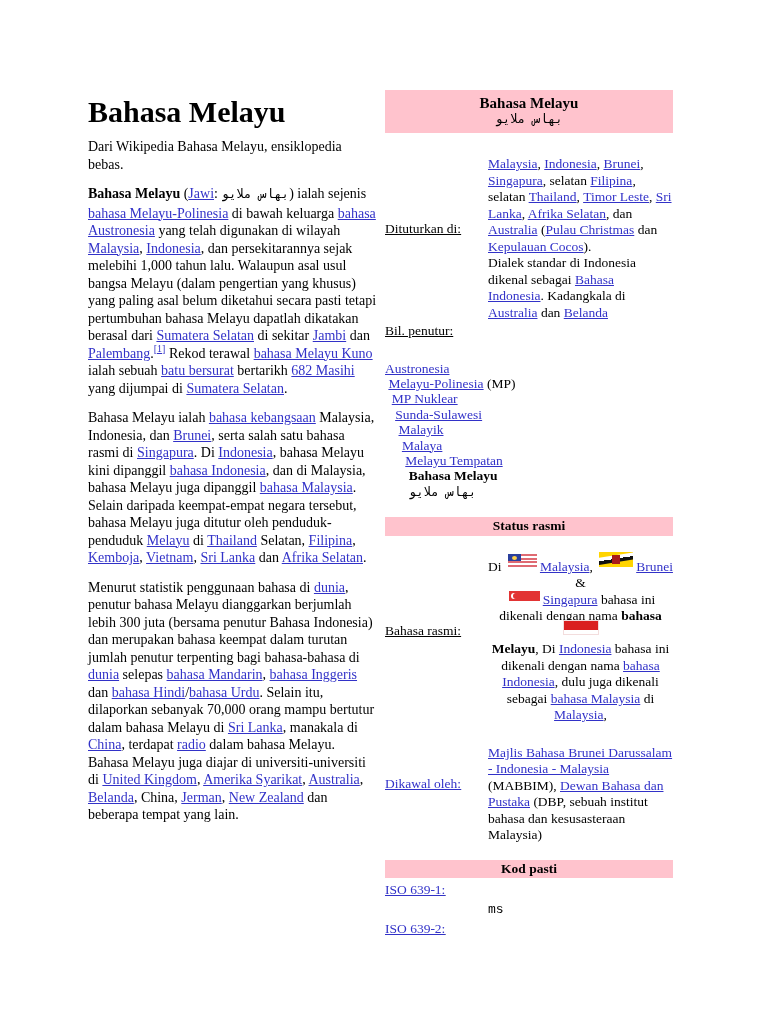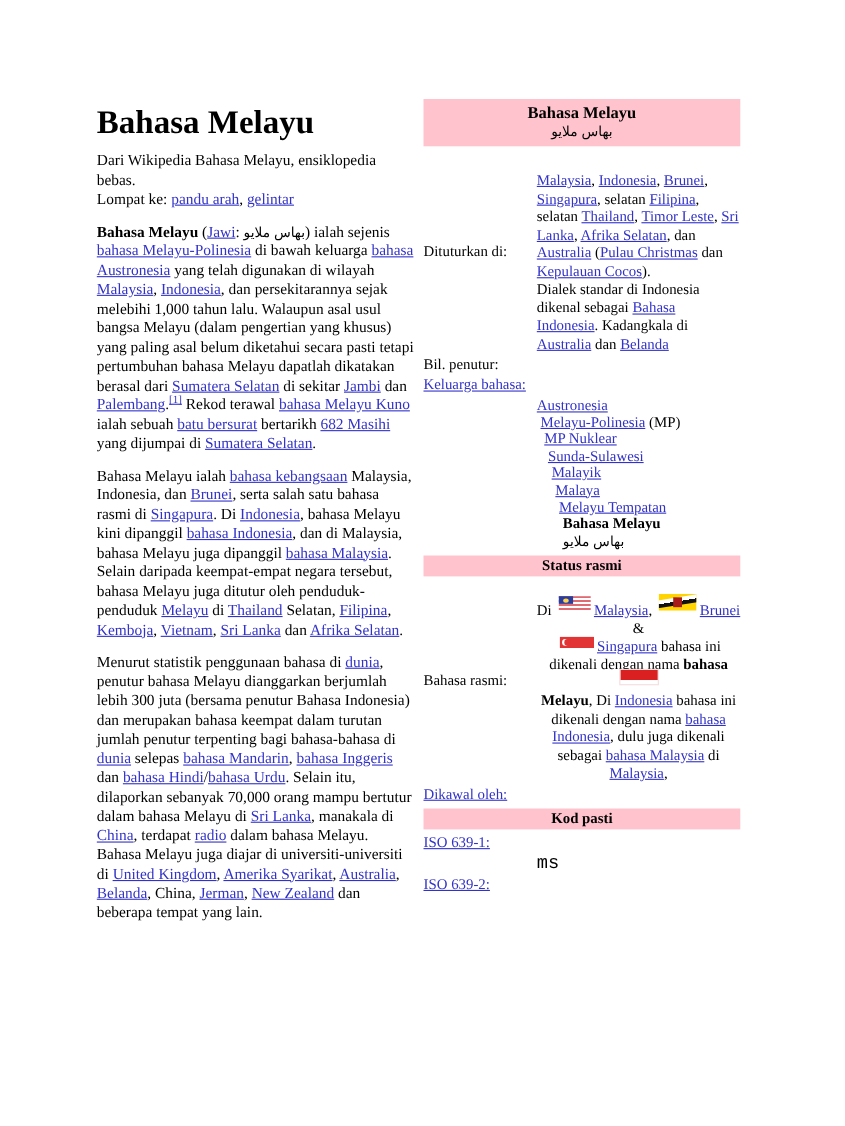--- a/index.html
+++ b/index.html
@@ -10,35 +10,35 @@
   .main-col{position:absolute;left:88px;top:96px;width:289px;font-size:14px;line-height:17.5px;}
   .title{font-size:30px;line-height:32px;font-weight:bold;margin:0 0 10px 0;}
   .sub{margin:0;}
   .jumpline{margin:0;}
   .body-par{margin:12px 0 0 0;}
 
   
   .lnk{color:var(--link,#3232c8);text-decoration:underline;cursor:pointer;}
   .b{font-weight:bold;}
   .i{}
-  .m{font-family:"Liberation Mono",monospace;font-size:17px;}
+  .m{font-family:"Liberation Mono",monospace;font-size:13px;}
   .sup{vertical-align:super;font-size:10px;line-height:0;}
-  .ar{font-family:Liberation Sans, sans-serif;font-size:12.5px;}
+  .ar{font-family:Liberation Mono, monospace;font-size:12.5px;}
 
   
   .infobox{position:absolute;left:385px;top:90px;width:288px;font-size:13.5px;line-height:16.5px;}
   .ib-header{background:var(--pink,#ffc3cd);text-align:center;padding:4px 2px 5px;}
   .ib-title{font-weight:bold;font-size:15px;line-height:18px;}
   .ib-jawi{font-size:12.5px;line-height:16px;}
   .ib-section{background:var(--pink,#ffc3cd);text-align:center;font-weight:bold;
-              padding:1px 0;margin:5px 0 4px;}
+              padding:1px 0;margin:16px 0 4px;}
   .ib-rows{padding-top:3px;}
   .ib-row{display:flex;margin:1px 0 2px;}
   .ib-row.vc{align-items:center;}
-  .ib-label{width:103px;flex:none;}
+  .ib-label{width:103px;flex:none;text-decoration:underline;}
   .ib-value{flex:1;min-width:0;margin-top:19px;}
   .ib-value.center{text-align:center;}
   .tree{line-height:15.4px;}
 
   
   .flag{display:inline-block;position:relative;vertical-align:middle;margin:0 3px;}
   .flag-my{width:29px;height:13px;transform:translateY(-7px);
            background:repeating-linear-gradient(#df6a72 0 2px,#fff 2px 3.5px);}
   .flag-my::before{content:"";position:absolute;left:0;top:0;width:13px;height:7px;background:#2a3f9d;}
   .flag-my::after{content:"";position:absolute;left:4px;top:1.5px;width:5px;height:4px;
@@ -57,21 +57,20 @@
            border:1px solid #f3dddd;transform:translateY(-6px);}
 </style>
 </head>
 <body>
 
 <div class="page">
 
   <div class="main-col">
     <h1 class="title">Bahasa Melayu</h1>
     <div class="sub">Dari Wikipedia Bahasa Melayu, ensiklopedia bebas.</div>
-    <div class="jumpline"><span>Lompat ke: </span><a href="#" class="lnk">pandu arah</a><span>, </span><a href="#" class="lnk">gelintar</a></div>
     <p class="body-par"><span class="b">Bahasa Melayu</span><span> (</span><a href="#" class="lnk">Jawi</a><span>: </span><span class="ar">بهاس ملايو</span><span>) ialah sejenis </span><a href="#" class="lnk">bahasa Melayu-Polinesia</a><span> di bawah keluarga </span><a href="#" class="lnk">bahasa Austronesia</a><span> yang telah digunakan di wilayah </span><a href="#" class="lnk">Malaysia</a><span>, </span><a href="#" class="lnk">Indonesia</a><span>, dan persekitarannya sejak melebihi 1,000 tahun lalu. Walaupun asal usul bangsa Melayu (dalam pengertian yang khusus) yang paling asal belum diketahui secara pasti tetapi pertumbuhan bahasa Melayu dapatlah dikatakan berasal dari </span><a href="#" class="lnk">Sumatera Selatan</a><span> di sekitar </span><a href="#" class="lnk">Jambi</a><span> dan </span><a href="#" class="lnk">Palembang</a><span>.</span><a href="#" class="lnk sup">[1]</a><span> Rekod terawal </span><a href="#" class="lnk">bahasa Melayu Kuno</a><span> ialah sebuah </span><a href="#" class="lnk">batu bersurat</a><span> bertarikh </span><a href="#" class="lnk">682 Masihi</a><span> yang dijumpai di </span><a href="#" class="lnk">Sumatera Selatan</a><span>.</span></p>
     <p class="body-par"><span>Bahasa Melayu ialah </span><a href="#" class="lnk">bahasa kebangsaan</a><span> Malaysia, Indonesia, dan </span><a href="#" class="lnk">Brunei</a><span>, serta salah satu bahasa rasmi di </span><a href="#" class="lnk">Singapura</a><span>. Di </span><a href="#" class="lnk">Indonesia</a><span>, bahasa Melayu kini dipanggil </span><a href="#" class="lnk">bahasa Indonesia</a><span>, dan di Malaysia, bahasa Melayu juga dipanggil </span><a href="#" class="lnk">bahasa Malaysia</a><span>. Selain daripada keempat-empat negara tersebut, bahasa Melayu juga ditutur oleh penduduk-penduduk </span><a href="#" class="lnk">Melayu</a><span> di </span><a href="#" class="lnk">Thailand</a><span> Selatan, </span><a href="#" class="lnk">Filipina</a><span>, </span><a href="#" class="lnk">Kemboja</a><span>, </span><a href="#" class="lnk">Vietnam</a><span>, </span><a href="#" class="lnk">Sri Lanka</a><span> dan </span><a href="#" class="lnk">Afrika Selatan</a><span>.</span></p>
     <p class="body-par"><span>Menurut statistik penggunaan bahasa di </span><a href="#" class="lnk">dunia</a><span>, penutur bahasa Melayu dianggarkan berjumlah lebih 300 juta (bersama penutur Bahasa Indonesia) dan merupakan bahasa keempat dalam turutan jumlah penutur terpenting bagi bahasa-bahasa di </span><a href="#" class="lnk">dunia</a><span> selepas </span><a href="#" class="lnk">bahasa Mandarin</a><span>, </span><a href="#" class="lnk">bahasa Inggeris</a><span> dan </span><a href="#" class="lnk">bahasa Hindi</a><span>/</span><a href="#" class="lnk">bahasa Urdu</a><span>. Selain itu, dilaporkan sebanyak 70,000 orang mampu bertutur dalam bahasa Melayu di </span><a href="#" class="lnk">Sri Lanka</a><span>, manakala di </span><a href="#" class="lnk">China</a><span>, terdapat </span><a href="#" class="lnk">radio</a><span> dalam bahasa Melayu. Bahasa Melayu juga diajar di universiti-universiti di </span><a href="#" class="lnk">United Kingdom</a><span>, </span><a href="#" class="lnk">Amerika Syarikat</a><span>, </span><a href="#" class="lnk">Australia</a><span>, </span><a href="#" class="lnk">Belanda</a><span>, China, </span><a href="#" class="lnk">Jerman</a><span>, </span><a href="#" class="lnk">New Zealand</a><span> dan beberapa tempat yang lain.</span></p>
   </div>
 
   <div class="infobox">
     <div class="ib-header">
       <div class="ib-title">Bahasa Melayu</div>
       <div class="ib-jawi ar">بهاس ملايو</div>
     </div>
@@ -82,33 +81,33 @@
         <div class="ib-label"><span>Dituturkan di:</span></div>
         <div class="ib-value"><a href="#" class="lnk">Malaysia</a><span>, </span><a href="#" class="lnk">Indonesia</a><span>, </span><a href="#" class="lnk">Brunei</a><span>, </span><a href="#" class="lnk">Singapura</a><span>, selatan </span><a href="#" class="lnk">Filipina</a><span>, selatan </span><a href="#" class="lnk">Thailand</a><span>, </span><a href="#" class="lnk">Timor Leste</a><span>, </span><a href="#" class="lnk">Sri Lanka</a><span>, </span><a href="#" class="lnk">Afrika Selatan</a><span>, dan </span><a href="#" class="lnk">Australia</a><span> (</span><a href="#" class="lnk">Pulau Christmas</a><span> dan </span><a href="#" class="lnk">Kepulauan Cocos</a><span>).</span><br><span class="i">Dialek standar di Indonesia dikenal sebagai </span><a href="#" class="lnk i">Bahasa Indonesia</a><span class="i">. </span><span>Kadangkala di </span><a href="#" class="lnk">Australia</a><span> dan </span><a href="#" class="lnk">Belanda</a></div>
       </div>
 
 
       <div class="ib-row vc">
         <div class="ib-label"><span>Bil. penutur:</span></div>
       </div>
 
       <div class="ib-row">
-        <div class="ib-label"><a href="#" class="lnk">Keluarga bahasa:</a></div>
         <div class="ib-value tree"><a href="#" class="lnk">Austronesia</a><br><span>&nbsp;</span><a href="#" class="lnk">Melayu-Polinesia</a><span> (MP)</span><br><span>&nbsp;&nbsp;</span><a href="#" class="lnk">MP Nuklear</a><br><span>&nbsp;&nbsp;&nbsp;</span><a href="#" class="lnk">Sunda-Sulawesi</a><br><span>&nbsp;&nbsp;&nbsp;&nbsp;</span><a href="#" class="lnk">Malayik</a><br><span>&nbsp;&nbsp;&nbsp;&nbsp;&nbsp;</span><a href="#" class="lnk">Malaya</a><br><span>&nbsp;&nbsp;&nbsp;&nbsp;&nbsp;&nbsp;</span><a href="#" class="lnk">Melayu Tempatan</a><br><span>&nbsp;&nbsp;&nbsp;&nbsp;&nbsp;&nbsp;&nbsp;</span><span class="b">Bahasa Melayu</span><br><span>&nbsp;&nbsp;&nbsp;&nbsp;&nbsp;&nbsp;&nbsp;</span><span class="ar">بهاس ملايو</span></div>
       </div>
 
       <div class="ib-section">Status rasmi</div>
 
       <div class="ib-row vc">
         <div class="ib-label"><span>Bahasa rasmi:</span></div>
         <div class="ib-value center"><span>Di </span><span class="flag flag-my"></span><a href="#" class="lnk">Malaysia</a><span>, </span><span class="flag flag-bn"></span><a href="#" class="lnk">Brunei</a><span> &amp; </span><br><span class="flag flag-sg"></span><a href="#" class="lnk">Singapura</a><span> bahasa ini dikenali dengan nama </span><span class="b">bahasa</span><br><span class="flag flag-id"></span><br><span class="b">Melayu</span><span>, Di </span><a href="#" class="lnk">Indonesia</a><span> bahasa ini dikenali dengan nama </span><a href="#" class="lnk">bahasa Indonesia</a><span>, dulu juga dikenali sebagai </span><a href="#" class="lnk">bahasa Malaysia</a><span> di </span><a href="#" class="lnk">Malaysia</a><span>,</span></div>
       </div>
 
       <div class="ib-row vc">
         <div class="ib-label"><a href="#" class="lnk">Dikawal oleh:</a></div>
+        <div class="ib-value"><a href="#" class="lnk">Majlis Bahasa Brunei Darussalam - Indonesia - Malaysia</a><span> (MABBIM), </span><a href="#" class="lnk">Dewan Bahasa dan Pustaka</a><span> (DBP, sebuah institut bahasa dan kesusasteraan Malaysia)</span></div>
       </div>
 
       <div class="ib-section">Kod pasti</div>
 
       <div class="ib-row">
         <div class="ib-label"><a href="#" class="lnk">ISO 639-1:</a></div>
         <div class="ib-value"><span class="m">ms</span></div>
       </div>
 
       <div class="ib-row">

